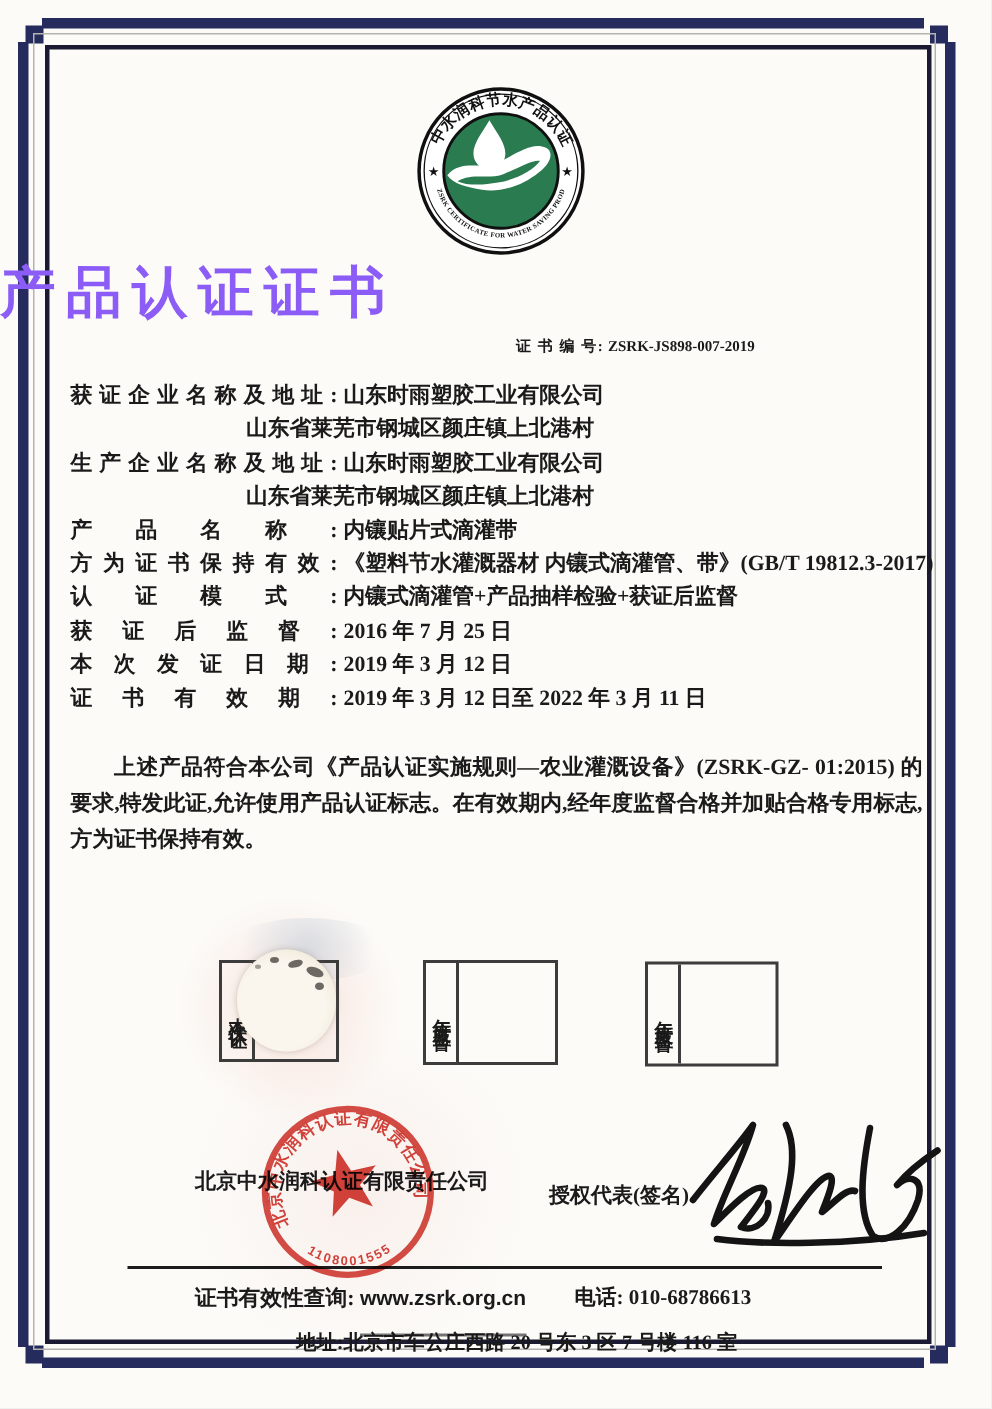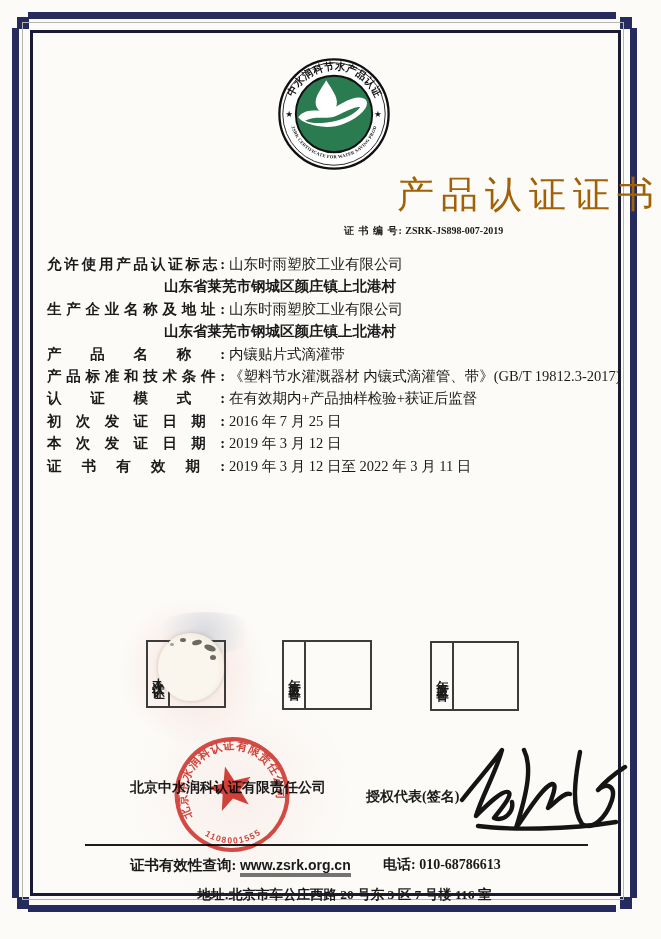--- a/index.html
+++ b/index.html
@@ -23,31 +23,31 @@
   .tint{position:absolute;pointer-events:none;}
   .tint.pink1{left:118px;top:596px;width:150px;height:150px;border-radius:50%;
     background:radial-gradient(circle,rgba(243,197,186,.45),rgba(243,197,186,0) 70%);}
   .tint.pink2{left:120px;top:690px;width:240px;height:210px;border-radius:50%;
     background:radial-gradient(circle,rgba(240,205,198,.25),rgba(240,205,198,0) 70%);}
   .tint.blue1{left:150px;top:612px;width:110px;height:42px;border-radius:50%;
     background:radial-gradient(circle,rgba(176,192,210,.45),rgba(176,192,210,0) 75%);}
   
   .logo{position:absolute;left:276px;top:56px;}
   .title{
-    position:absolute;left:0;right:0;top:170px;text-align:right;
+    position:absolute;left:0;right:0;top:170px;text-align:left;
     font-family:"Liberation Sans","DejaVu Sans",sans-serif;
-    font-size:37px;font-weight:400;letter-spacing:7px;color:#a16207;
+    font-size:37px;font-weight:700;letter-spacing:7px;color:#8b5cf6;
   }
   .certno{position:absolute;left:344px;top:224px;font-size:10px;font-weight:700;white-space:nowrap;}
   .certno .lab{letter-spacing:1px;}
   
   .fields{position:absolute;left:47px;top:253px;width:572px;font-size:14.5px;font-weight:700;}
   .frow{line-height:22.4px;white-space:nowrap;}
   .fl{display:inline-block;width:178px;text-align:justify;text-align-last:justify;vertical-align:top;}
-  .fv{display:inline-block;margin-left:4px;font-weight:400;}
+  .fv{display:inline-block;margin-left:4px;font-weight:700;}
   .fv2{margin-left:117px;line-height:22.4px;font-weight:600;}
   
   .statement{
     position:absolute;left:47px;top:500px;width:568px;
     font-size:14.5px;font-weight:600;line-height:24px;
     text-indent:2em;text-align:justify;
   }
   
   .svbox{position:absolute;display:flex;border:2px solid #3c3c3c;background:transparent;}
   .svbox .col{border-right:2px solid #3c3c3c;display:flex;align-items:center;justify-content:center;}
@@ -73,21 +73,21 @@
   .spk.d{left:52px;top:22px;width:6px;height:5px;}
   .spk.e{left:12px;top:10px;width:4px;height:3px;opacity:.5;}
   
   .issuer{position:absolute;left:130px;top:779px;font-size:14px;font-weight:700;}
   .approval{position:absolute;left:130px;top:802px;font-size:14px;font-weight:700;}
   .approval .no{font-weight:600;}
   .replab{position:absolute;left:366px;top:788px;font-size:14px;font-weight:700;}
   .sig{position:absolute;left:448px;top:738px;}
   .rule{position:absolute;left:85px;top:844px;width:503px;height:2px;background:#1c1c1c;}
   .query{position:absolute;left:130px;top:856px;font-size:14.5px;font-weight:700;}
-  .query .url{font-weight:700;border-bottom:4px solid #737373;padding-bottom:0;
+  .query .url{font-weight:700;border-bottom:2px solid #737373;padding-bottom:16px;
     font-family:"Liberation Sans","DejaVu Sans",sans-serif;font-size:14px;}
   .phone{position:absolute;left:383px;top:856px;font-size:14px;font-weight:700;}
   .addr{position:absolute;left:0;right:0;top:886px;text-align:center;font-size:13.5px;font-weight:700;padding-left:28px;}
   
   .stamp{position:absolute;left:160px;top:722px;transform:rotate(-14deg);
     opacity:.88;mix-blend-mode:multiply;pointer-events:none;}
 </style>
 </head>
 <body>
 
@@ -135,47 +135,48 @@
 
   <div class="title">产品认证证书</div>
 
   <div class="certno">
     <span class="lab">证 书 编 号:</span>
     <span>ZSRK-JS898-007-2019</span>
   </div>
 
   <div class="fields">
     <div class="frow">
-      <span class="fl">允许使用产品认证标志:</span><span class="fv">山东时雨塑胶工业有限公司</span>
+      <span class="fl">获证企业名称及地址:</span><span class="fv">山东时雨塑胶工业有限公司</span>
     </div>
     <div class="fv2">山东省莱芜市钢城区颜庄镇上北港村</div>
     <div class="frow">
       <span class="fl">生产企业名称及地址:</span><span class="fv">山东时雨塑胶工业有限公司</span>
     </div>
     <div class="fv2">山东省莱芜市钢城区颜庄镇上北港村</div>
     <div class="frow">
       <span class="fl">产品名称:</span><span class="fv">内镶贴片式滴灌带</span>
     </div>
     <div class="frow">
-      <span class="fl">产品标准和技术条件:</span><span class="fv">《塑料节水灌溉器材 内镶式滴灌管、带》(GB/T 19812.3-2017)</span>
-    </div>
-    <div class="frow">
-      <span class="fl">认证模式:</span><span class="fv">在有效期内+产品抽样检验+获证后监督</span>
-    </div>
-    <div class="frow">
-      <span class="fl">初次发证日期:</span><span class="fv">2016 年 7 月 25 日</span>
+      <span class="fl">方为证书保持有效:</span><span class="fv">《塑料节水灌溉器材 内镶式滴灌管、带》(GB/T 19812.3-2017)</span>
+    </div>
+    <div class="frow">
+      <span class="fl">认证模式:</span><span class="fv">内镶式滴灌管+产品抽样检验+获证后监督</span>
+    </div>
+    <div class="frow">
+      <span class="fl">获证后监督:</span><span class="fv">2016 年 7 月 25 日</span>
     </div>
     <div class="frow">
       <span class="fl">本次发证日期:</span><span class="fv">2019 年 3 月 12 日</span>
     </div>
     <div class="frow">
       <span class="fl">证书有效期:</span><span class="fv">2019 年 3 月 12 日至 2022 年 3 月 11 日</span>
     </div>
   </div>
 
+  <div class="statement">上述产品符合本公司《产品认证实施规则—农业灌溉设备》(ZSRK-GZ- 01:2015) 的要求,特发此证,允许使用产品认证标志。在有效期内,经年度监督合格并加贴合格专用标志,方为证书保持有效。</div>
 
   <div class="svbox box1">
     <div class="col">
       <span class="vlab">本次认证</span>
     </div>
   </div>
   <div class="svbox box2">
     <div class="col">
       <span class="vlab">年度监督</span>
     </div>

